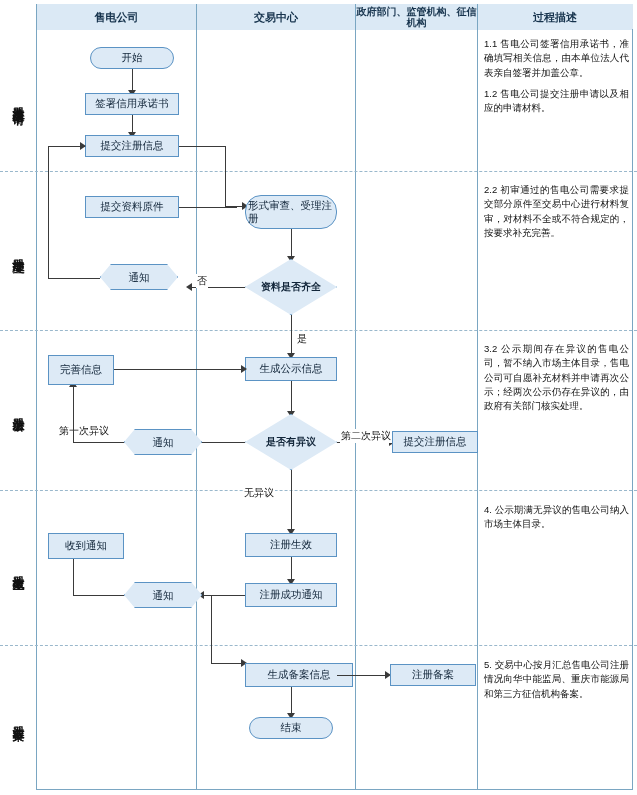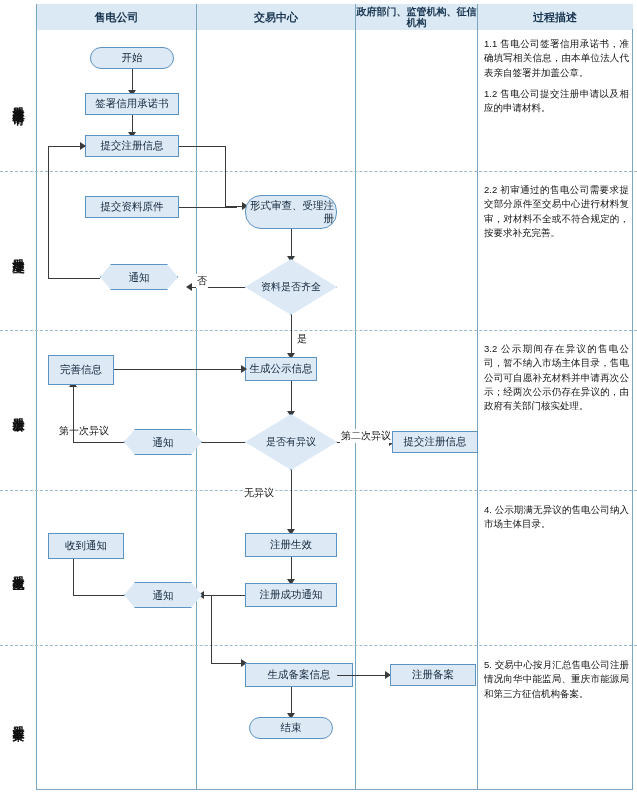--- a/index.html
+++ b/index.html
@@ -58,41 +58,42 @@
     line-height:1.25;
   }
 
   
   .node{
     position:absolute;
     background:#ddeaf6;
     border:1px solid #5b93c4;
     box-sizing:border-box;
     display:flex;align-items:center;justify-content:center;
-    text-align:right;
+    text-align:left;
     font-size:10.5px;line-height:1.25;
     color:#12263a;
     padding:5px 2px;
   }
   .node.round{border-radius:11px;}
   .hexwrap{
     position:absolute;
   }
   .hex{
     width:100%;height:100%;
     background:#ddeaf6;
     border:1px solid #5b93c4;
     box-sizing:border-box;
     -webkit-clip-path:polygon(14% 0,86% 0,100% 50%,86% 100%,14% 100%,0 50%);
     clip-path:polygon(14% 0,86% 0,100% 50%,86% 100%,14% 100%,0 50%);
     display:flex;align-items:center;justify-content:center;
     font-size:10.5px;color:#12263a;text-align:center;line-height:1.2;
   }
   .diamond{
     position:absolute;
+    font-weight:bold;
   }
   .diamond .dm{
     width:100%;height:100%;
     background:#ddeaf6;
     border:1px solid #5b93c4;
     box-sizing:border-box;
     -webkit-clip-path:polygon(50% 0,100% 50%,50% 100%,0 50%);
     clip-path:polygon(50% 0,100% 50%,50% 100%,0 50%);
     display:flex;align-items:center;justify-content:center;
     font-size:10px;color:#12263a;text-align:center;line-height:1.2;
@@ -207,21 +208,21 @@
   <div class="hexwrap" style="left:100px;top:264px;width:78px;height:26px;">
     <div class="hex">
         <span>通知</span>
       </div>
   </div>
 
   <div class="ln lnv" style="left:291px;top:315px;height:41px;"></div>
   <div class="arrow arr-d" style="left:287px;top:353px;"></div>
   <div class="elabel" style="left:296px;top:332px;">是</div>
 
-  <div class="node" style="left:245px;top:357px;width:72px;height:24px;">生成公示信息</div>
+  <div class="node" style="left:245px;top:357px;width:92px;height:24px;">生成公示信息</div>
 
   <div class="ln lnv" style="left:291px;top:381px;height:33px;"></div>
   <div class="arrow arr-d" style="left:287px;top:411px;"></div>
 
   <div class="diamond" style="left:245px;top:414px;width:92px;height:56px;">
     <div class="dm">
         <span>是否有异议</span>
       </div>
   </div>
 

